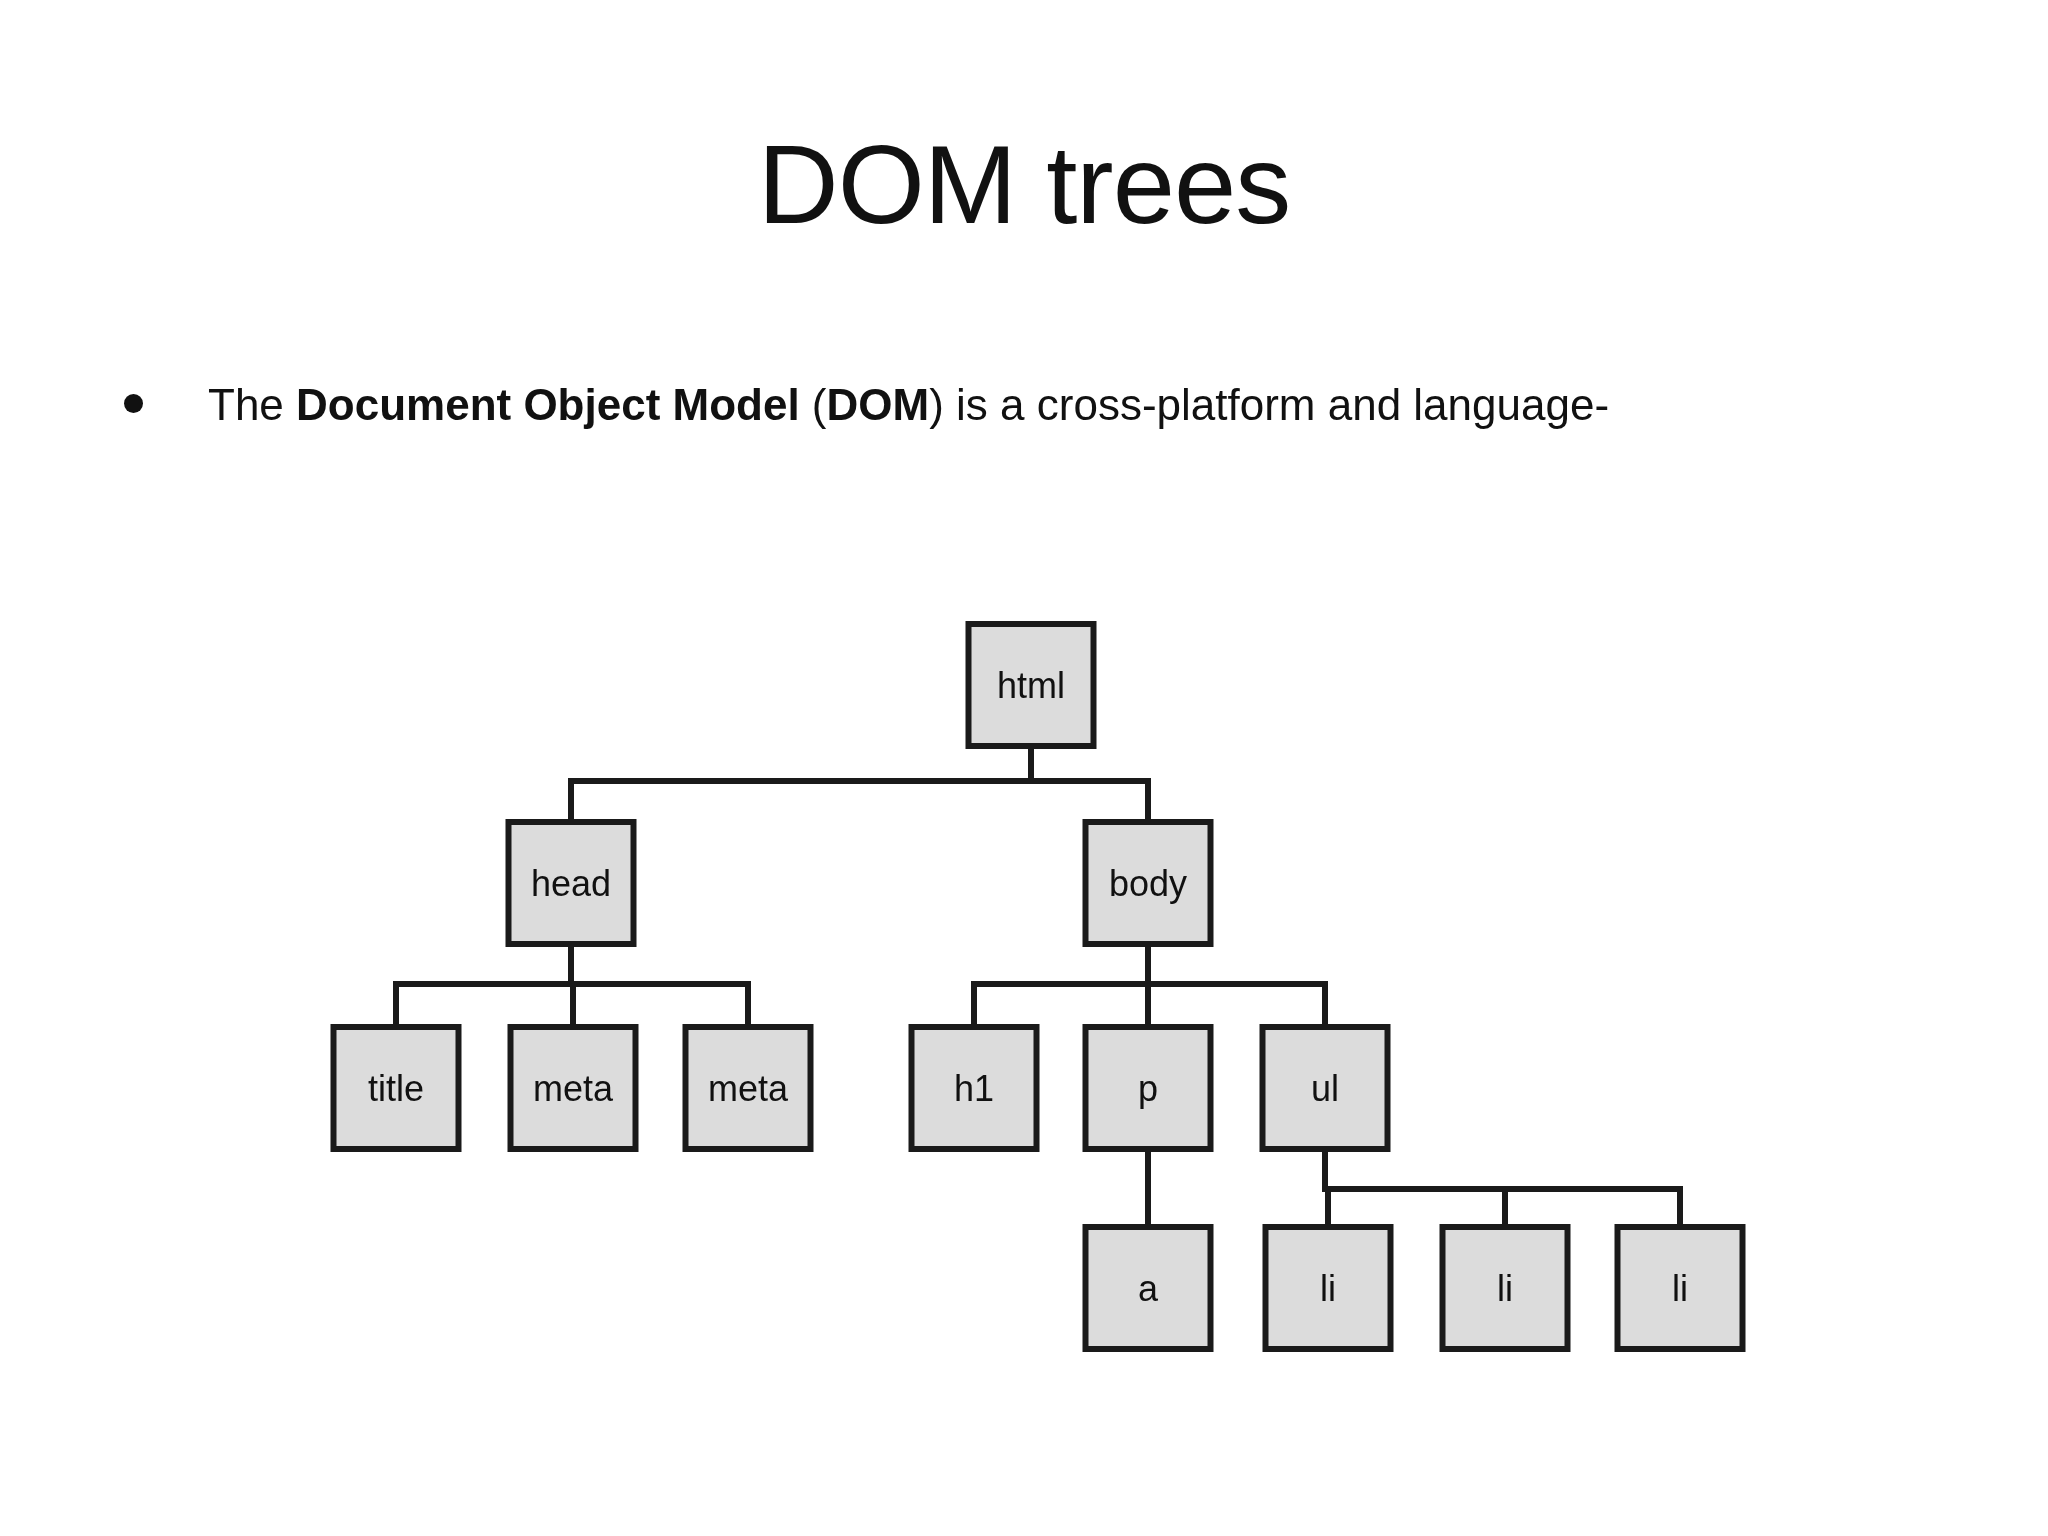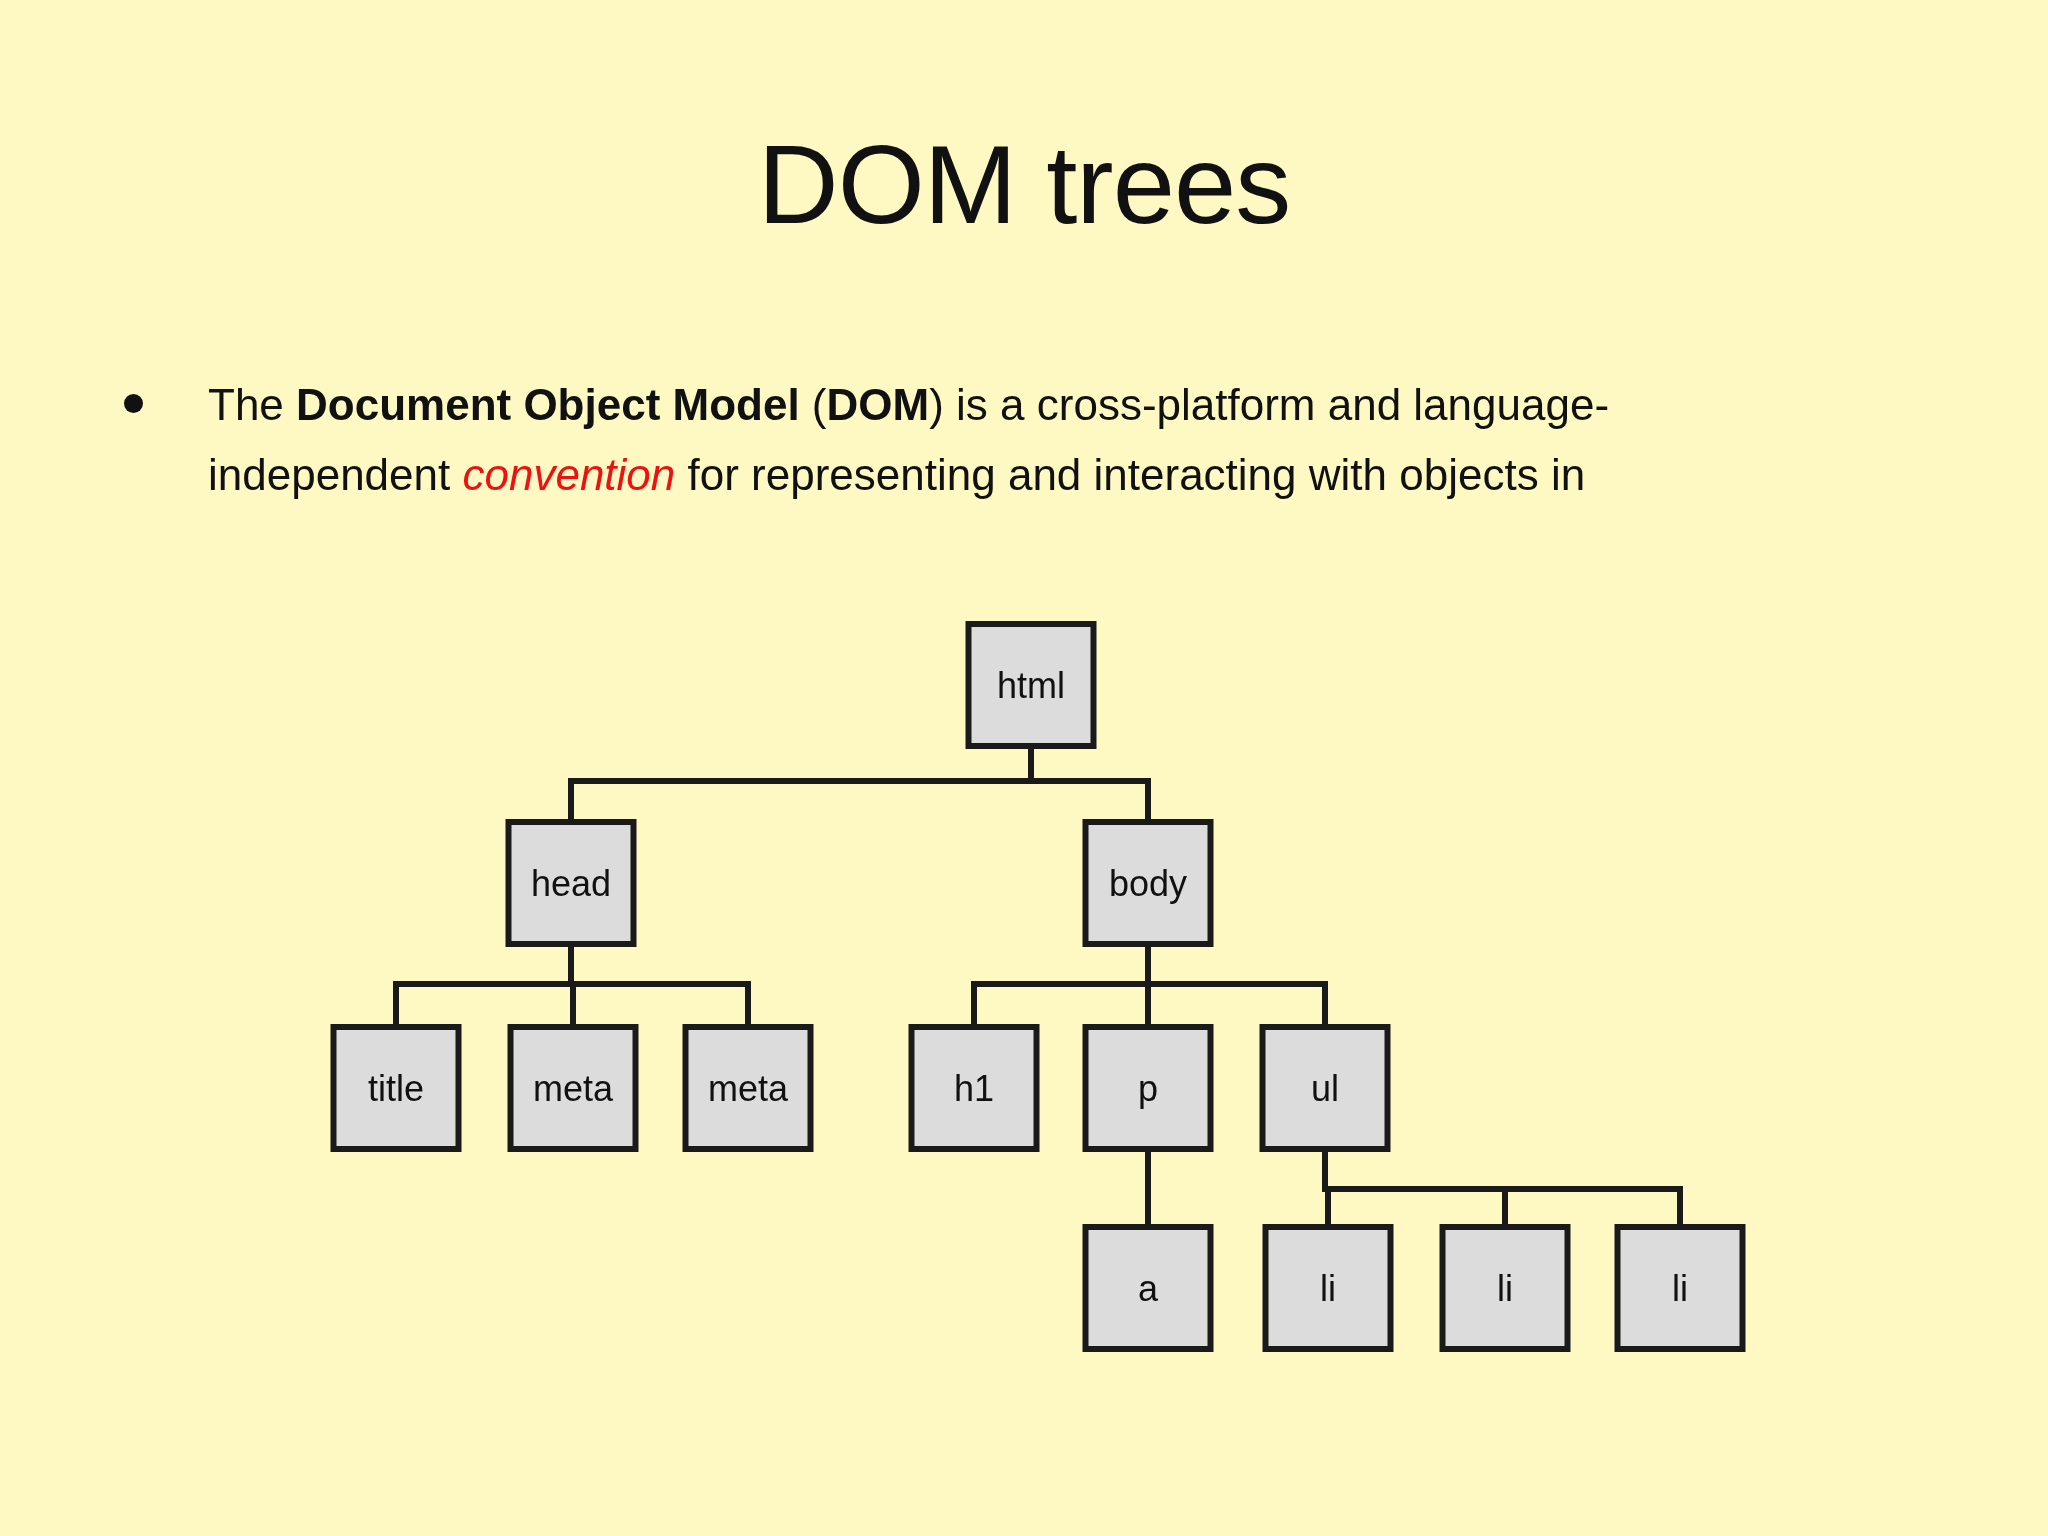--- a/index.html
+++ b/index.html
@@ -1,20 +1,20 @@
 <!DOCTYPE html>
 <html><head>
 <meta charset="utf-8">
 <style>
   html, body { margin: 0; padding: 0; background: #888; }
   .slide {
     position: relative;
     width: 2048px;
     height: 1536px;
-    background: #fef9c3;
+    background: #ffffff;
     overflow: hidden;
     font-family: "Liberation Sans", "DejaVu Sans", sans-serif;
   }
   .title {
     position: absolute;
     top: 118px;
     left: 0;
     width: 100%;
     text-align: center;
     font-size: 112px;
@@ -57,21 +57,20 @@
   }
 </style>
 </head>
 <body>
 
 <div class="slide">
   <div class="title">DOM trees</div>
   <div class="bullet-marker"></div>
   <div class="bullet-text">
       <div class="line"><span>The </span><span class="b">Document Object Model</span><span> (</span><span class="b">DOM</span><span>) is a cross-platform and language-</span></div>
-      <div class="line"><span>independent </span><span class="ri">convention</span><span> for representing and interacting with objects in</span></div>
     </div>
   <svg class="tree-svg" viewBox="0 0 2048 1536" xmlns="http://www.w3.org/2000/svg">
       <line x1="1031" y1="744" x2="1031" y2="781" stroke="#1a1a1a" stroke-width="6"></line>
       <line x1="568" y1="781" x2="1151" y2="781" stroke="#1a1a1a" stroke-width="6"></line>
       <line x1="571" y1="781" x2="571" y2="824" stroke="#1a1a1a" stroke-width="6"></line>
       <line x1="1148" y1="781" x2="1148" y2="824" stroke="#1a1a1a" stroke-width="6"></line>
       <line x1="571" y1="942" x2="571" y2="984" stroke="#1a1a1a" stroke-width="6"></line>
       <line x1="393" y1="984" x2="751" y2="984" stroke="#1a1a1a" stroke-width="6"></line>
       <line x1="396" y1="984" x2="396" y2="1029" stroke="#1a1a1a" stroke-width="6"></line>
       <line x1="573" y1="984" x2="573" y2="1029" stroke="#1a1a1a" stroke-width="6"></line>

